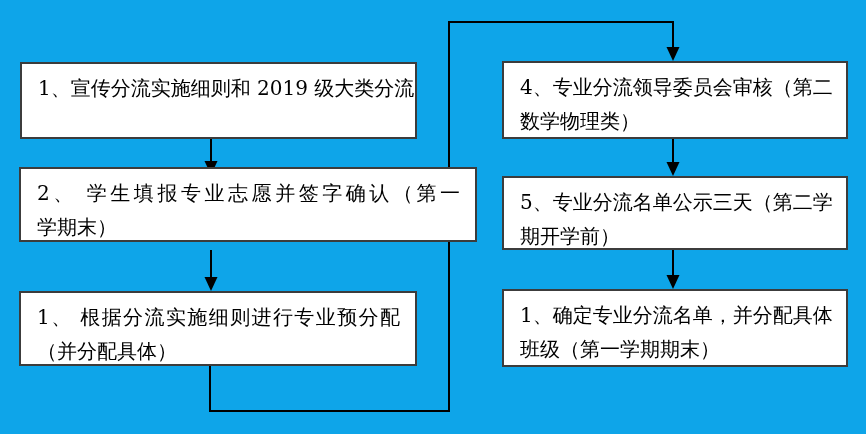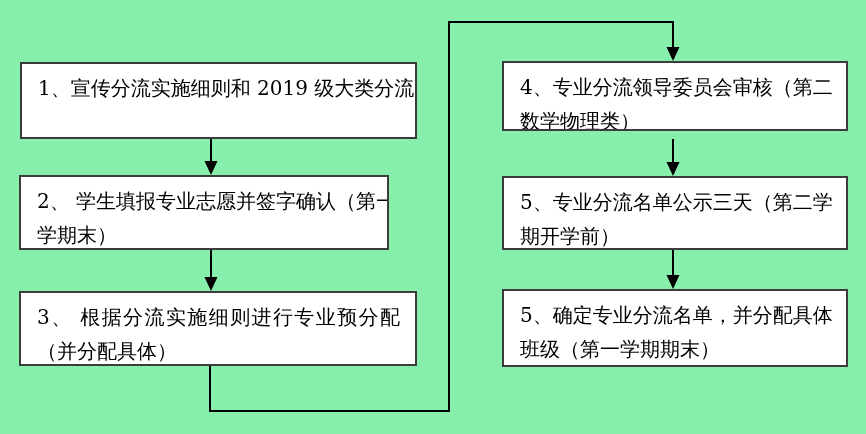--- a/index.html
+++ b/index.html
@@ -4,21 +4,21 @@
 <style>
   html, body {
     margin: 0;
     padding: 0;
     background: #ffffff;
   }
   .canvas {
     position: relative;
     width: 866px;
     height: 434px;
-    background: #86efac;
+    background: #0ea5e9;
     font-family: "DejaVu Serif", "Liberation Serif", serif;
     color: #000000;
     overflow: hidden;
   }
   .connector-layer {
     position: absolute;
     left: 0;
     top: 0;
     width: 866px;
     height: 434px;
@@ -35,23 +35,23 @@
   .flow-box .ln {
     line-height: 34px;
     white-space: nowrap;
   }
   .flow-box .ln-j {
     text-align: justify;
     text-align-last: justify;
   }
   
   .box-1 { left: 20px;  top: 62px;  width: 397px; height: 77px; }
-  .box-2 { left: 19px;  top: 175px; width: 370px; height: 75px; }
+  .box-2 { left: 19px;  top: 167px; width: 458px; height: 75px; }
   .box-3 { left: 19px;  top: 291px; width: 398px; height: 75px; }
-  .box-4 { left: 502px; top: 61px;  width: 346px; height: 70px; }
+  .box-4 { left: 502px; top: 61px;  width: 346px; height: 78px; }
   .box-5 { left: 502px; top: 176px; width: 346px; height: 74px; }
   .box-6 { left: 502px; top: 289px; width: 346px; height: 78px; }
 </style>
 </head>
 <body>
 
 <div class="canvas">
 
   <svg class="connector-layer" width="866" height="434" viewBox="0 0 866 434" xmlns="http://www.w3.org/2000/svg">
 
@@ -74,32 +74,32 @@
   <div class="flow-box box-1">
     <div class="ln ln-j">1、宣传分流实施细则和 2019 级大类分流</div>
   </div>
 
   <div class="flow-box box-2">
     <div class="ln ln-j">2、 学生填报专业志愿并签字确认（第一</div>
     <div class="ln">学期末）</div>
   </div>
 
   <div class="flow-box box-3">
-    <div class="ln ln-j">3、 根据分流实施细则进行专业预分配</div>
+    <div class="ln ln-j">1、 根据分流实施细则进行专业预分配</div>
     <div class="ln">（并分配具体）</div>
   </div>
 
   <div class="flow-box box-4">
     <div class="ln ln-j">4、专业分流领导委员会审核（第二</div>
     <div class="ln">数学物理类）</div>
   </div>
 
   <div class="flow-box box-5">
     <div class="ln ln-j">5、专业分流名单公示三天（第二学</div>
     <div class="ln">期开学前）</div>
   </div>
 
   <div class="flow-box box-6">
-    <div class="ln ln-j">5、确定专业分流名单，并分配具体</div>
+    <div class="ln ln-j">1、确定专业分流名单，并分配具体</div>
     <div class="ln">班级（第一学期期末）</div>
   </div>
 
 </div>
 
 </body></html>

